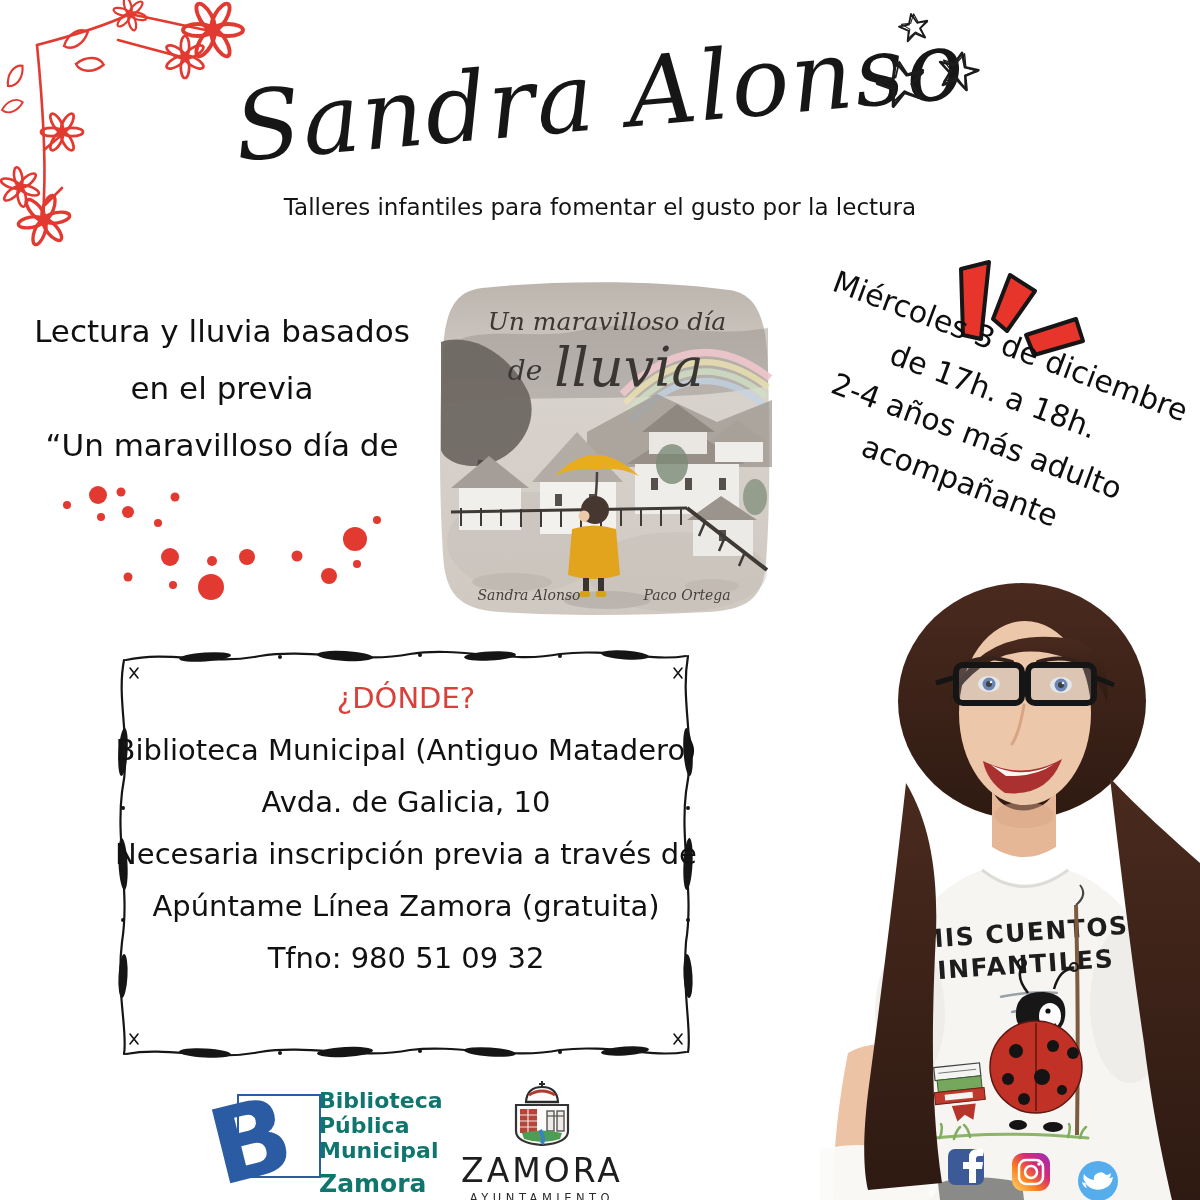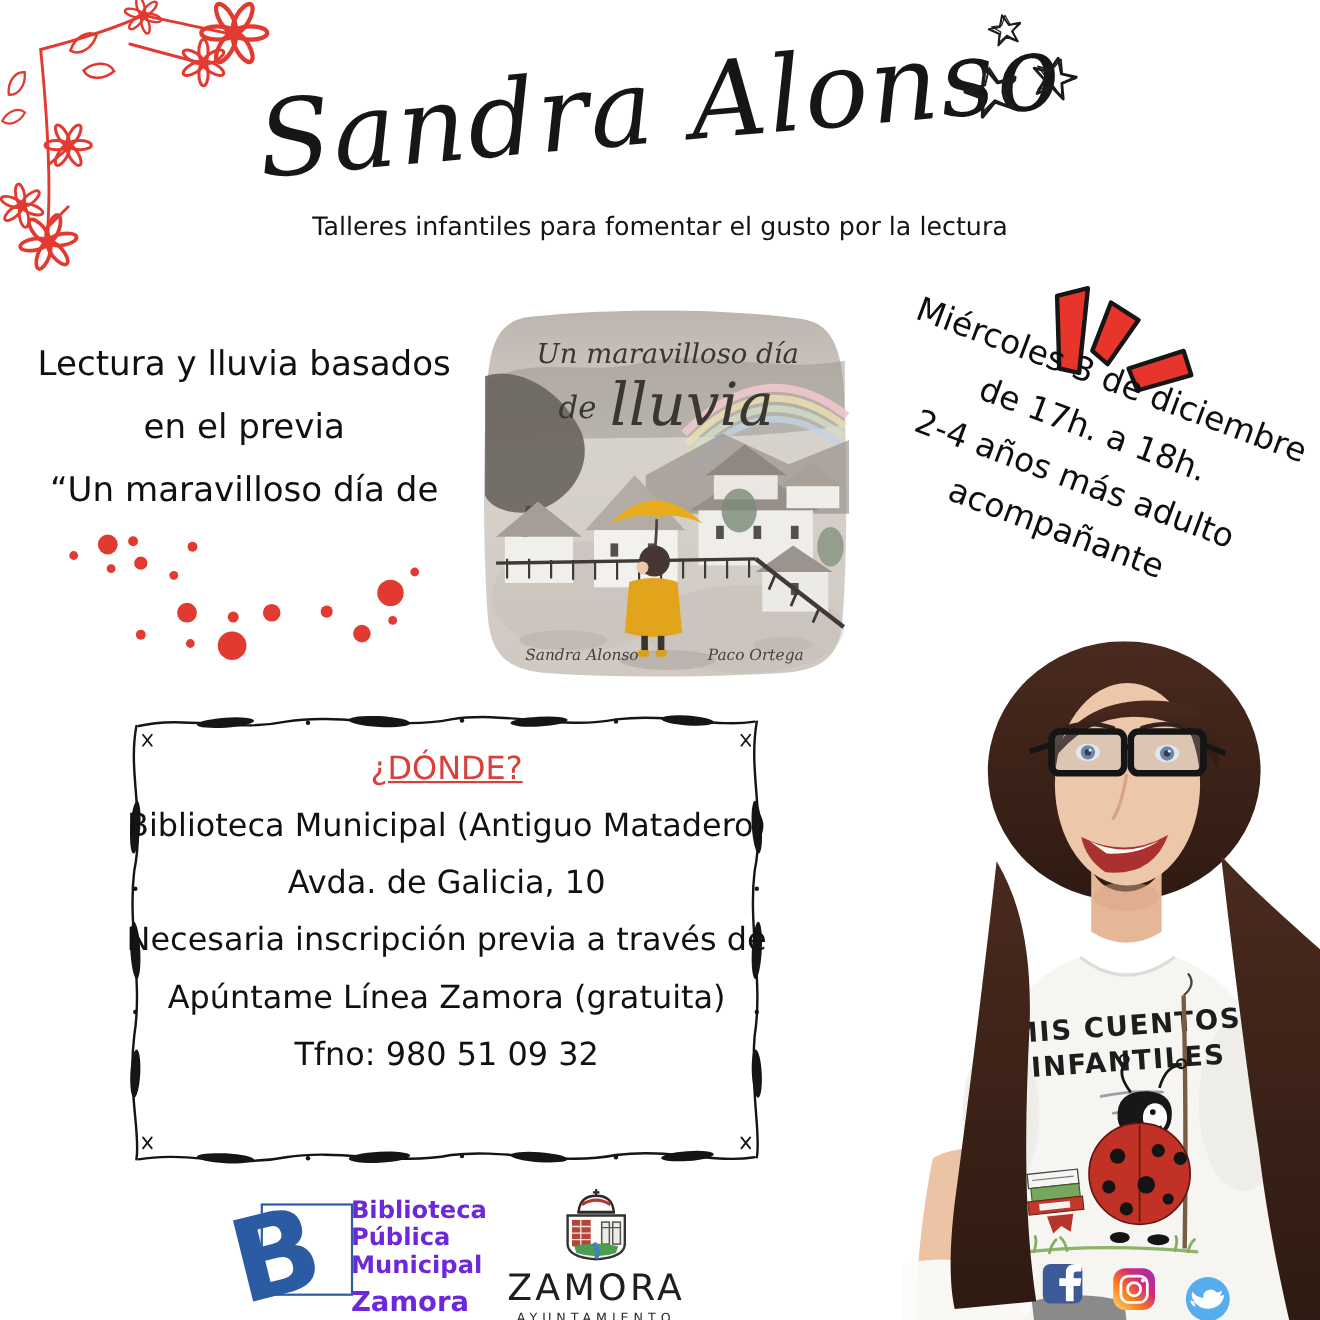--- a/index.html
+++ b/index.html
@@ -13,28 +13,28 @@
   .tagline{top:194px;left:0;width:100%;text-align:center;font-size:23px;color:#141414;}
   
   .intro{top:303px;left:12px;width:420px;text-align:center;font-size:31px;line-height:57px;color:#101010;}
   
   .schedule{top:318px;left:770px;width:430px;text-align:center;font-size:30px;line-height:48px;
             color:#0e0e0e;transform:rotate(20.5deg);}
   
   .info-box{top:642px;left:110px;width:592px;height:428px;}
   .info-content{position:absolute;inset:0;padding-top:30px;text-align:center;
                 font-size:29px;line-height:52px;color:#111;}
-  .red{color:#d9403a;text-decoration:underline;}
+  .red{color:#d9403a;}
   .frame-svg{position:absolute;inset:0;}
   
   .lib-logo{top:1088px;left:213px;width:215px;height:112px;}
   .lib-square{position:absolute;left:24px;top:6px;width:80px;height:80px;border:2.5px solid #2b5ca3;}
   .lib-b{position:absolute;left:-2px;top:-8px;font-size:104px;font-weight:bold;color:#2b5ca3;
          transform:rotate(-14deg);font-family:"DejaVu Sans", sans-serif;}
-  .lib-text{position:absolute;left:106px;top:0px;width:100px;color:#6d28d9;font-weight:bold;
+  .lib-text{position:absolute;left:106px;top:0px;width:100px;color:#0f766e;font-weight:bold;
             font-size:22px;line-height:25px;}
   .lib-city{margin-top:8px;text-align:right;font-size:25px;font-weight:600;}
   .city-logo{top:1078px;left:452px;width:180px;height:122px;text-align:center;}
   .city-name{font-size:33px;letter-spacing:3px;color:#1e1e1e;font-weight:400;margin-top:1px;}
   .city-sub{font-size:11.5px;letter-spacing:4.5px;color:#2a2a2a;margin-top:1px;}
 </style>
 </head>
 <body>
 
 <div class="poster">

